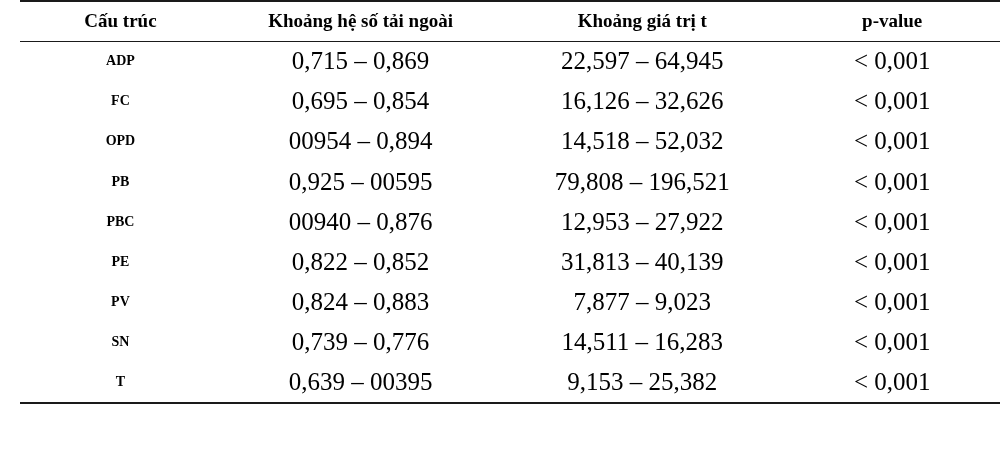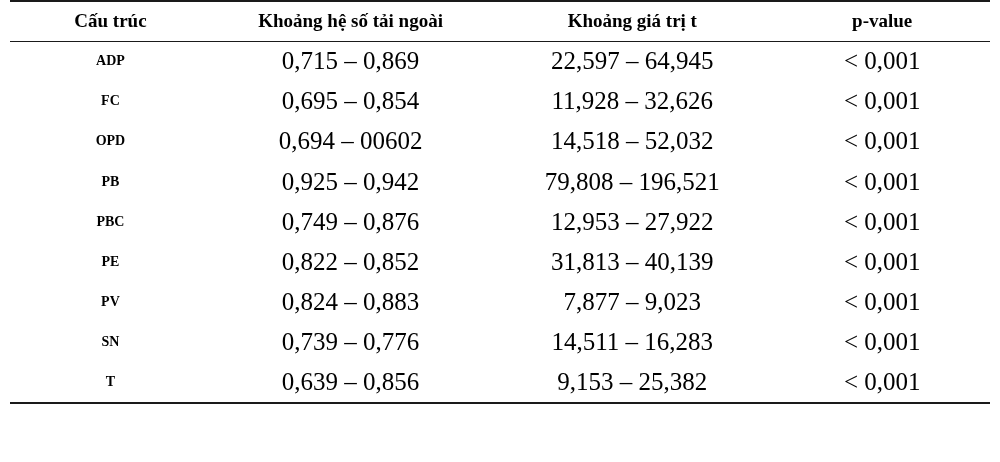--- a/index.html
+++ b/index.html
@@ -11,21 +11,21 @@
     width: 1000px;
     height: 462px;
     font-family: "Liberation Serif", "DejaVu Serif", serif;
     color: #000000;
     overflow: hidden;
   }
   .table-wrap {
     width: 1000px;
     height: 462px;
     box-sizing: border-box;
-    padding: 0 10px;
+    padding: 0 20px;
   }
   table.stats-table {
     width: 980px;
     border-collapse: collapse;
     table-layout: fixed;
   }
   table.stats-table thead tr {
     height: 40px;
   }
   table.stats-table thead th {
@@ -80,38 +80,38 @@
     <tbody>
       <tr>
         <td class="construct">ADP</td>
         <td>0,715 – 0,869</td>
         <td>22,597 – 64,945</td>
         <td>&lt; 0,001</td>
       </tr>
       <tr>
         <td class="construct">FC</td>
         <td>0,695 – 0,854</td>
-        <td>11,928 – 32,626</td>
+        <td>16,126 – 32,626</td>
         <td>&lt; 0,001</td>
       </tr>
       <tr>
         <td class="construct">OPD</td>
-        <td>0,694 – 00602</td>
+        <td>00954 – 0,894</td>
         <td>14,518 – 52,032</td>
         <td>&lt; 0,001</td>
       </tr>
       <tr>
         <td class="construct">PB</td>
-        <td>0,925 – 0,942</td>
+        <td>0,925 – 00595</td>
         <td>79,808 – 196,521</td>
         <td>&lt; 0,001</td>
       </tr>
       <tr>
         <td class="construct">PBC</td>
-        <td>0,749 – 0,876</td>
+        <td>00940 – 0,876</td>
         <td>12,953 – 27,922</td>
         <td>&lt; 0,001</td>
       </tr>
       <tr>
         <td class="construct">PE</td>
         <td>0,822 – 0,852</td>
         <td>31,813 – 40,139</td>
         <td>&lt; 0,001</td>
       </tr>
       <tr>
@@ -121,19 +121,19 @@
         <td>&lt; 0,001</td>
       </tr>
       <tr>
         <td class="construct">SN</td>
         <td>0,739 – 0,776</td>
         <td>14,511 – 16,283</td>
         <td>&lt; 0,001</td>
       </tr>
       <tr>
         <td class="construct">T</td>
-        <td>0,639 – 0,856</td>
+        <td>0,639 – 00395</td>
         <td>9,153 – 25,382</td>
         <td>&lt; 0,001</td>
       </tr>
     </tbody>
   </table>
 </div>
 
 </body></html>

